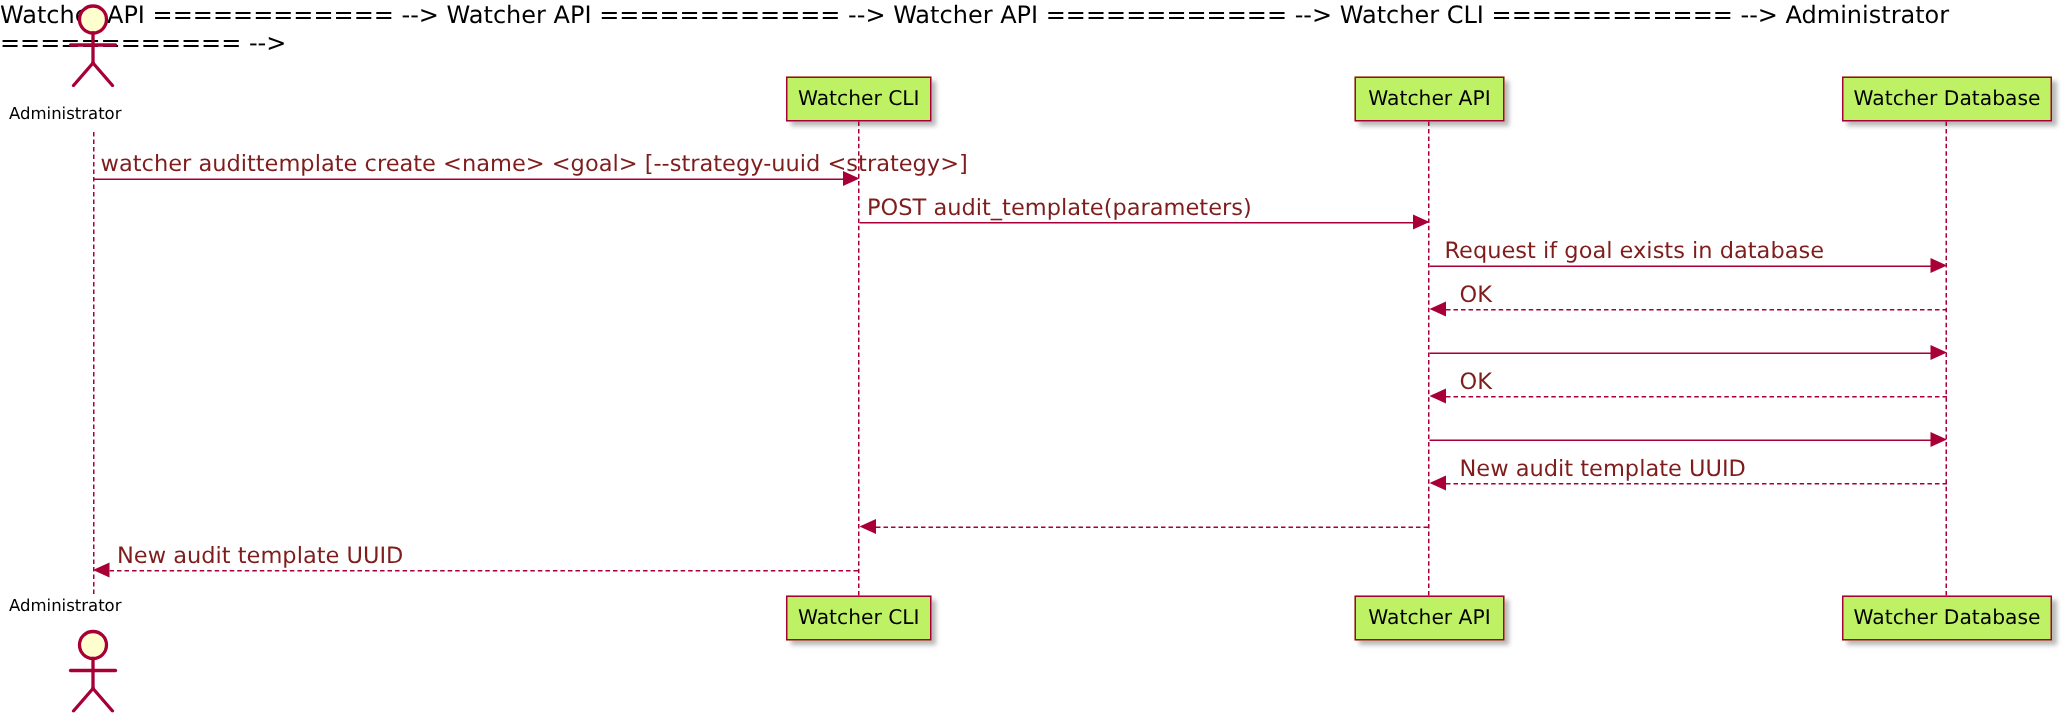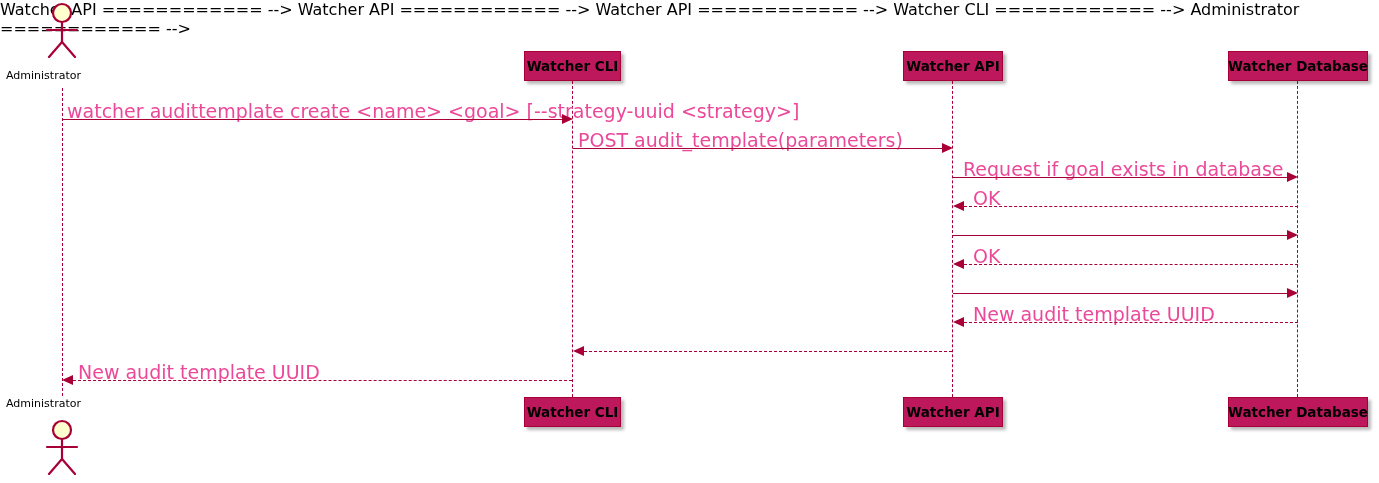--- a/index.html
+++ b/index.html
@@ -14,33 +14,32 @@
   #diagram {
     position: relative;
     width: 1379px;
     height: 483px;
     background: #FFFFFF;
     overflow: hidden;
   }
   
   .participant-box {
     position: absolute;
-    background: #be185d;
+    background: #bef264;
     border: 1.5px solid #A80036;
     box-shadow: 3px 3px 3px rgba(0,0,0,0.28);
     box-sizing: border-box;
     display: flex;
     align-items: center;
     justify-content: center;
     height: 30px;
     font-size: 13.5px;
     color: #000000;
     white-space: nowrap;
     padding: 0 9px;
-    font-weight: bold;
   }
   
   .actor {
     position: absolute;
     width: 44px;
     height: 56px;
   }
   .actor-label {
     position: absolute;
     font-size: 11px;
@@ -57,22 +56,22 @@
   .msg-line {
     position: absolute;
     height: 0;
     border-top: 1.5px solid #A80036;
   }
   .msg-line.dashed {
     border-top: 1.5px dashed #A80036;
   }
   .msg-label {
     position: absolute;
-    font-size: 19px;
-    color: #ec4899;
+    font-size: 15px;
+    color: #7f1d1d;
     white-space: nowrap;
     line-height: 1;
   }
   .arrow-head {
     position: absolute;
     width: 0;
     height: 0;
   }
   .arrow-head.right {
     border-top: 5px solid transparent;

